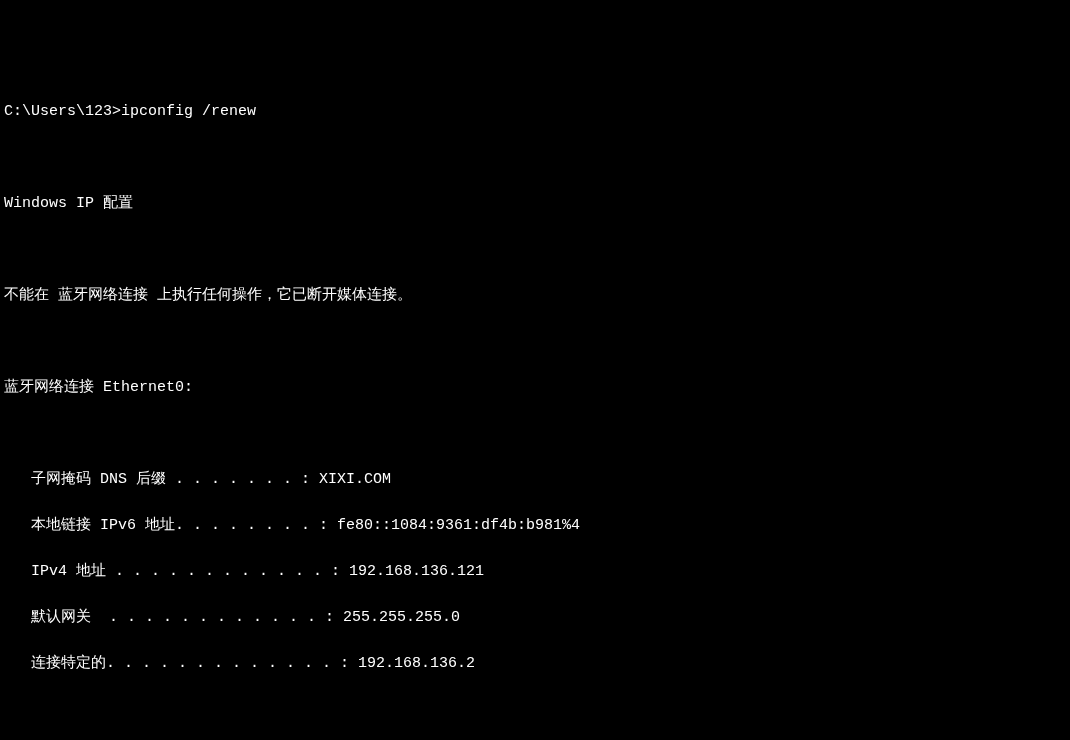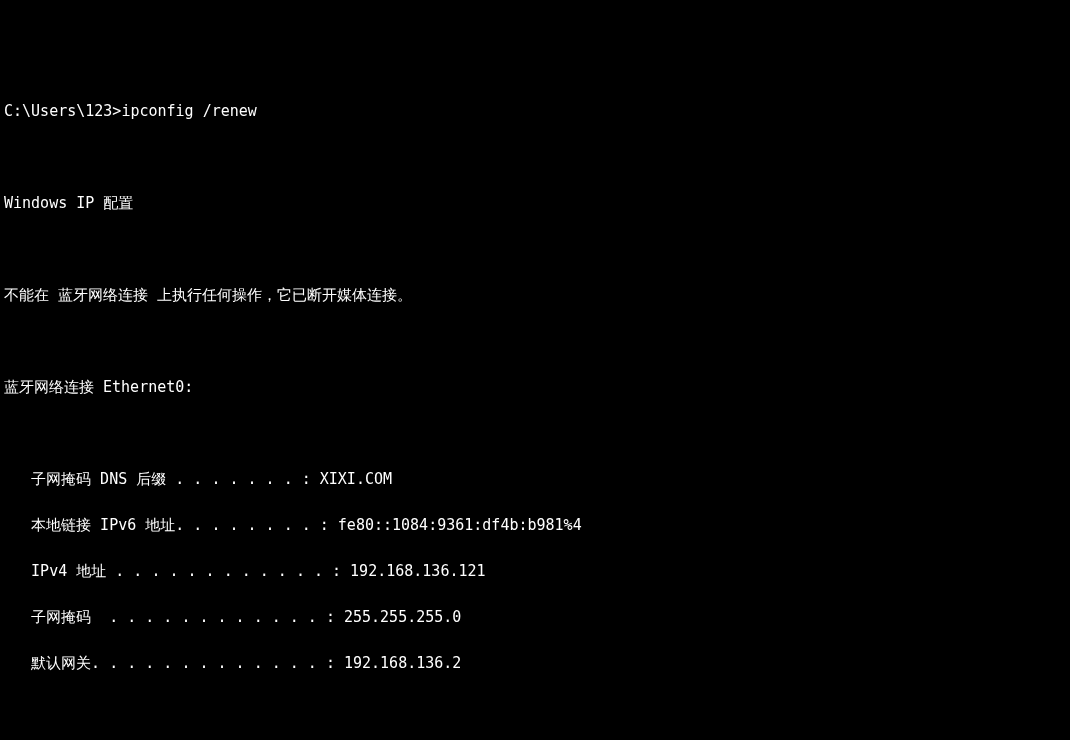--- a/index.html
+++ b/index.html
@@ -1,15 +1,15 @@
 <!DOCTYPE html>
 <html><head>
   <meta charset="utf-8">
   <style>
-    * { margin: 0; padding: 0; box-sizing: border-box; }
+    * { margin: 0; padding: 0; box-sizing: border-box; font-family: Liberation Mono, monospace; }
     body {
       background: #000;
       color: #fff;
       font-family: "NSimSun", "SimSun", "Consolas", monospace;
       font-size: 15px;
       line-height: 23px;
       padding: 8px 4px;
       width: 1070px;
       height: 740px;
       overflow: hidden;
@@ -28,22 +28,22 @@
 <span class="line empty"></span>
 <span class="line">Windows IP 配置</span>
 <span class="line empty"></span>
 <span class="line">不能在 蓝牙网络连接 上执行任何操作，它已断开媒体连接。</span>
 <span class="line empty"></span>
 <span class="line">蓝牙网络连接 Ethernet0:</span>
 <span class="line empty"></span>
 <span class="line">   子网掩码 DNS 后缀 . . . . . . . : XIXI.COM</span>
 <span class="line">   本地链接 IPv6 地址. . . . . . . . : fe80::1084:9361:df4b:b981%4</span>
 <span class="line">   IPv4 地址 . . . . . . . . . . . . : 192.168.136.121</span>
-<span class="line">   子网掩码  . . . . . . . . . . . . : 255.255.255.0</span>
-<span class="line">   默认网关. . . . . . . . . . . . . : 192.168.136.2</span>
+<span class="line">   默认网关  . . . . . . . . . . . . : 255.255.255.0</span>
+<span class="line">   连接特定的. . . . . . . . . . . . . : 192.168.136.2</span>
 <span class="line empty"></span>
 
 
 
 
 
 
 
 
 

